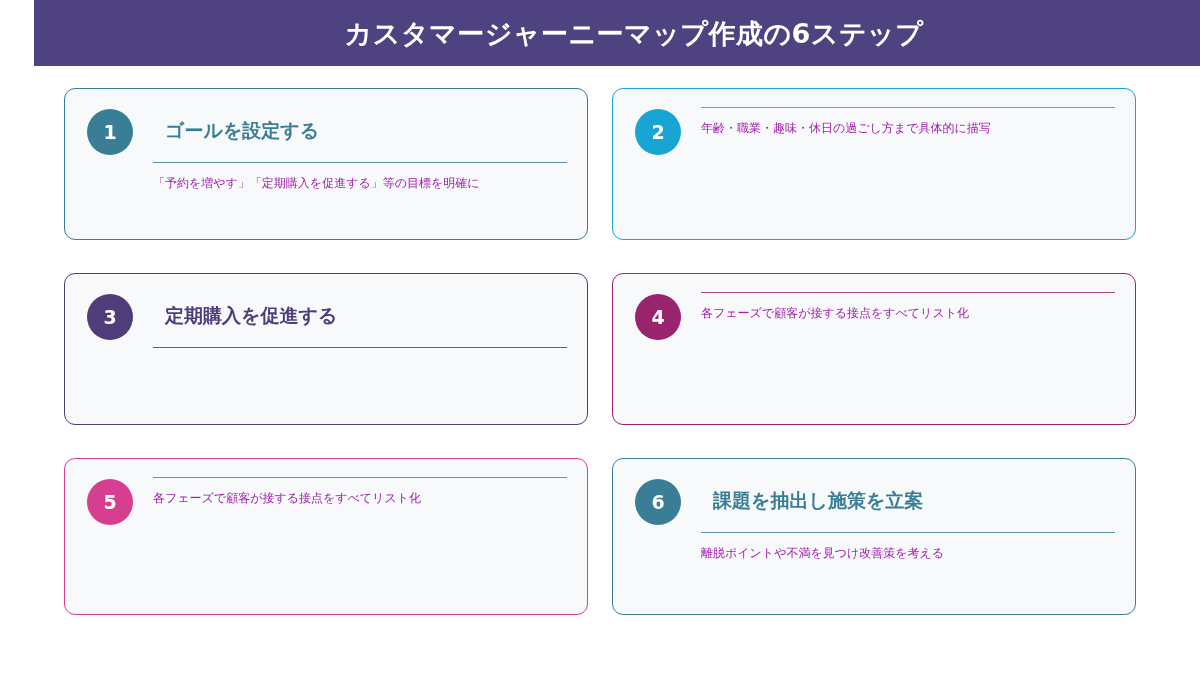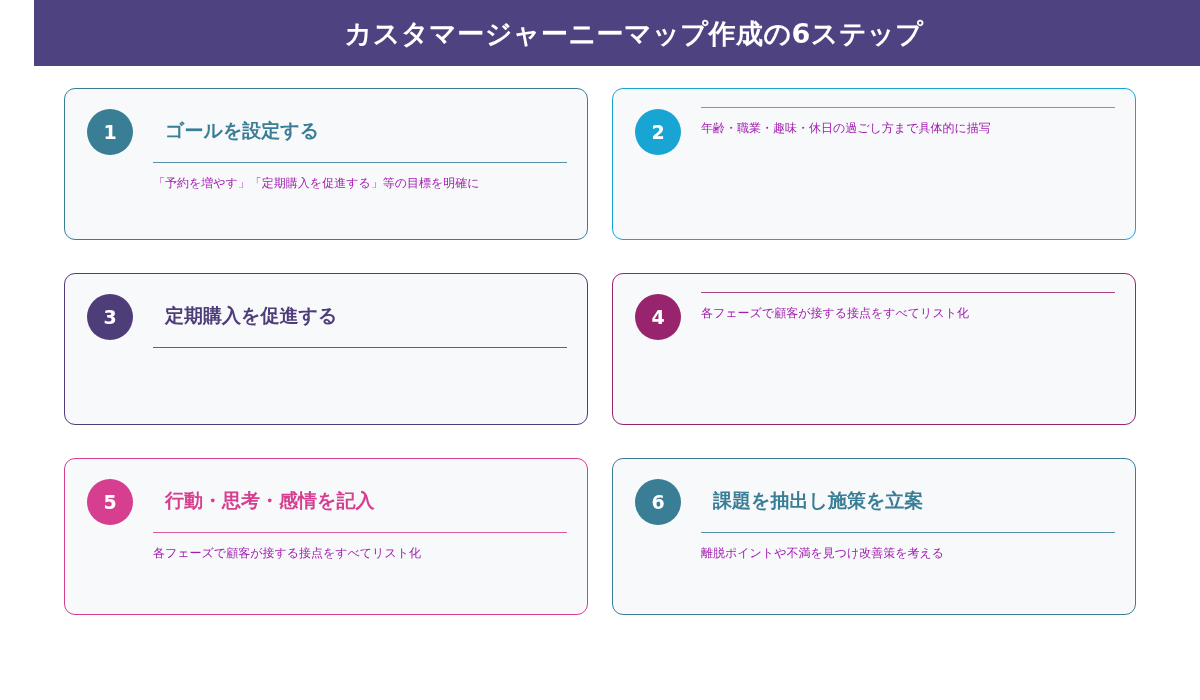--- a/index.html
+++ b/index.html
@@ -201,21 +201,20 @@
           <div class="divider"></div>
           <div class="card-desc">各フェーズで顧客が接する接点をすべてリスト化</div>
         </div>
       </div>
     </div>
 
     <div class="card accent-5">
       <div class="card-inner">
         <div class="badge">5</div>
         <div class="card-body">
-          <div class="card-title">行動・思考・感情を記入</div>
           <div class="divider"></div>
           <div class="card-desc">各フェーズで顧客が接する接点をすべてリスト化</div>
         </div>
       </div>
     </div>
 
     <div class="card accent-6">
       <div class="card-inner">
         <div class="badge">6</div>
         <div class="card-body">

